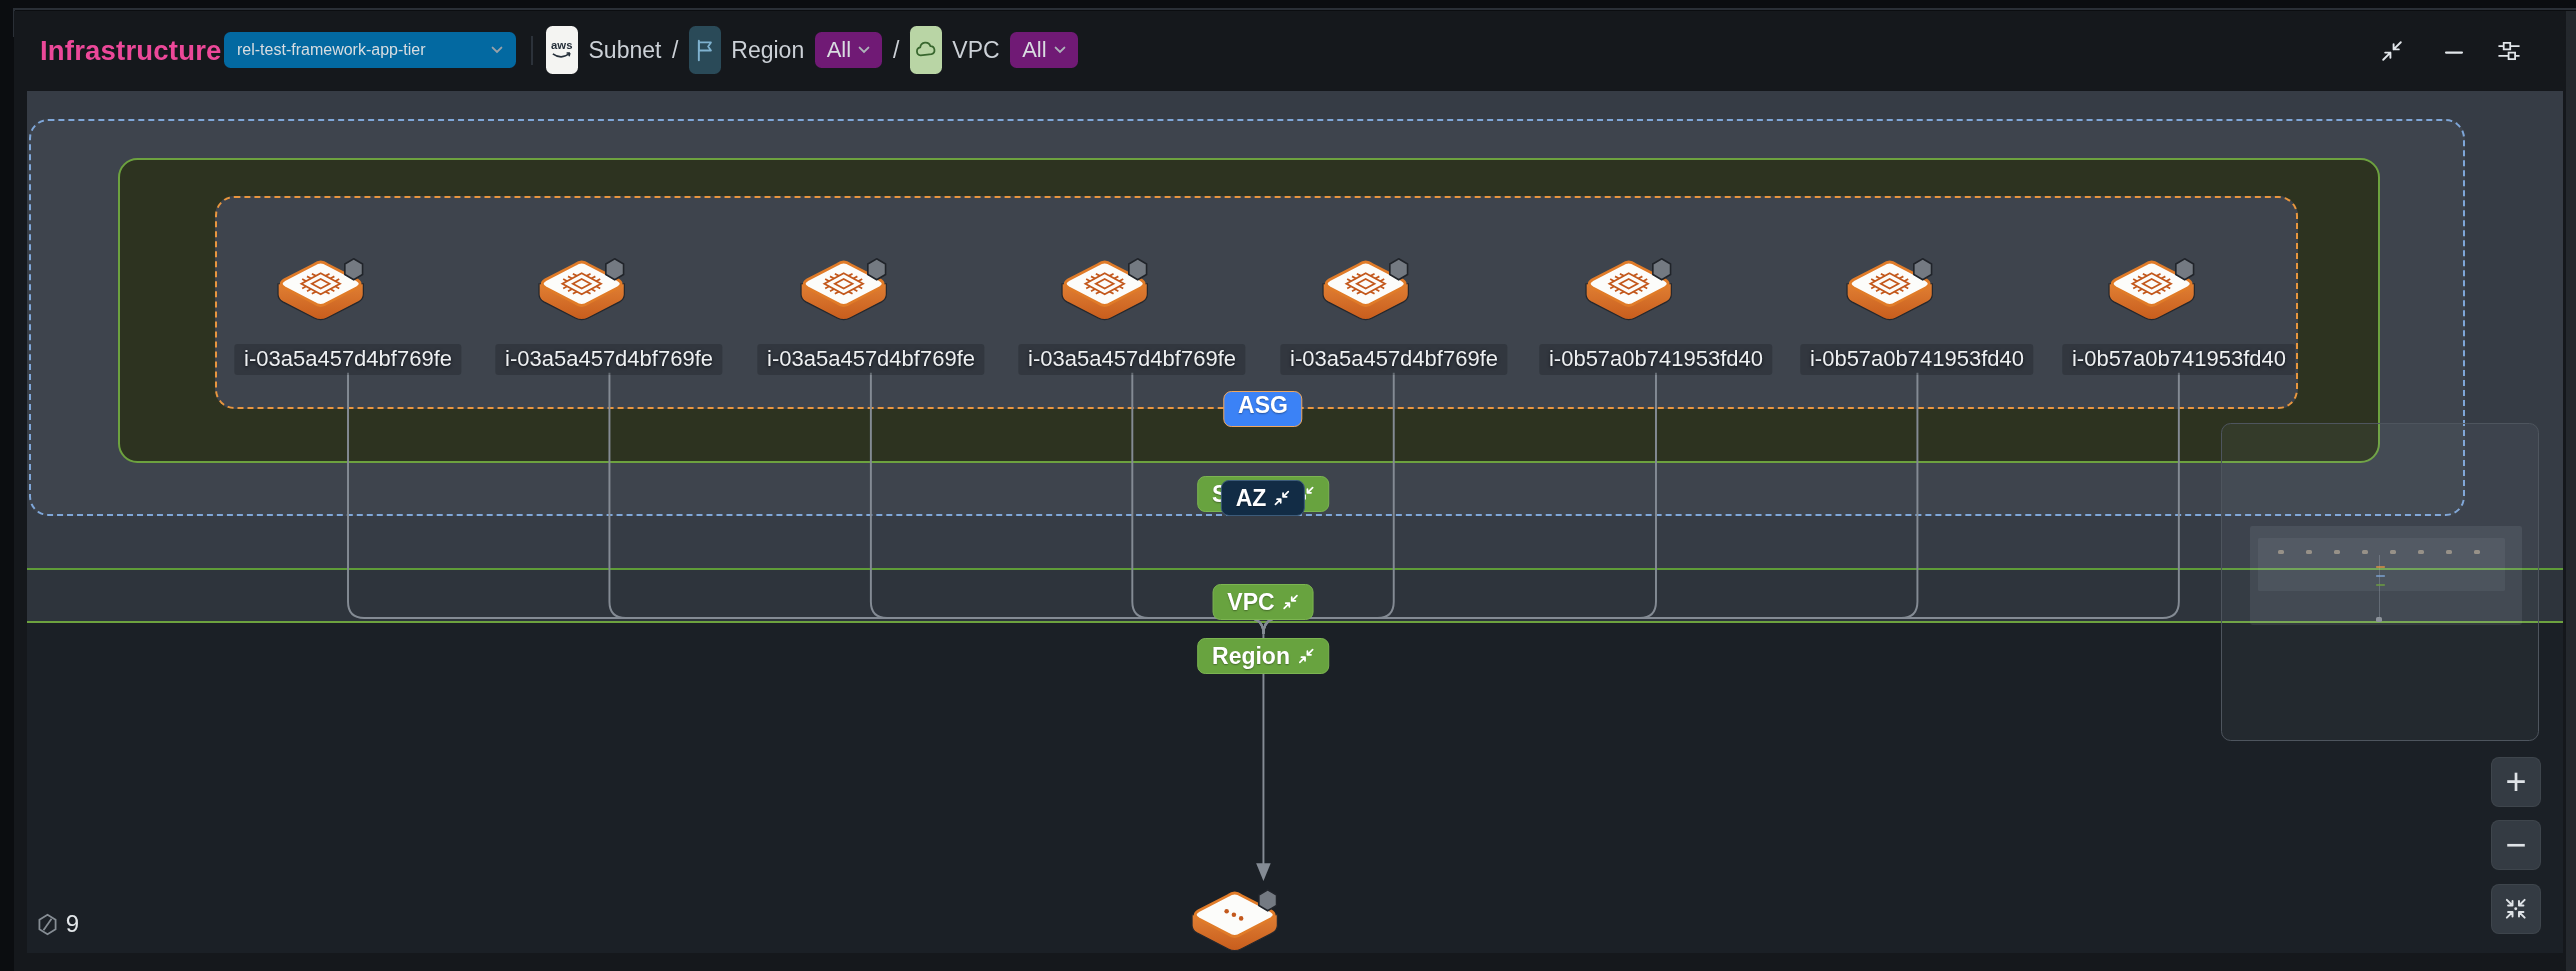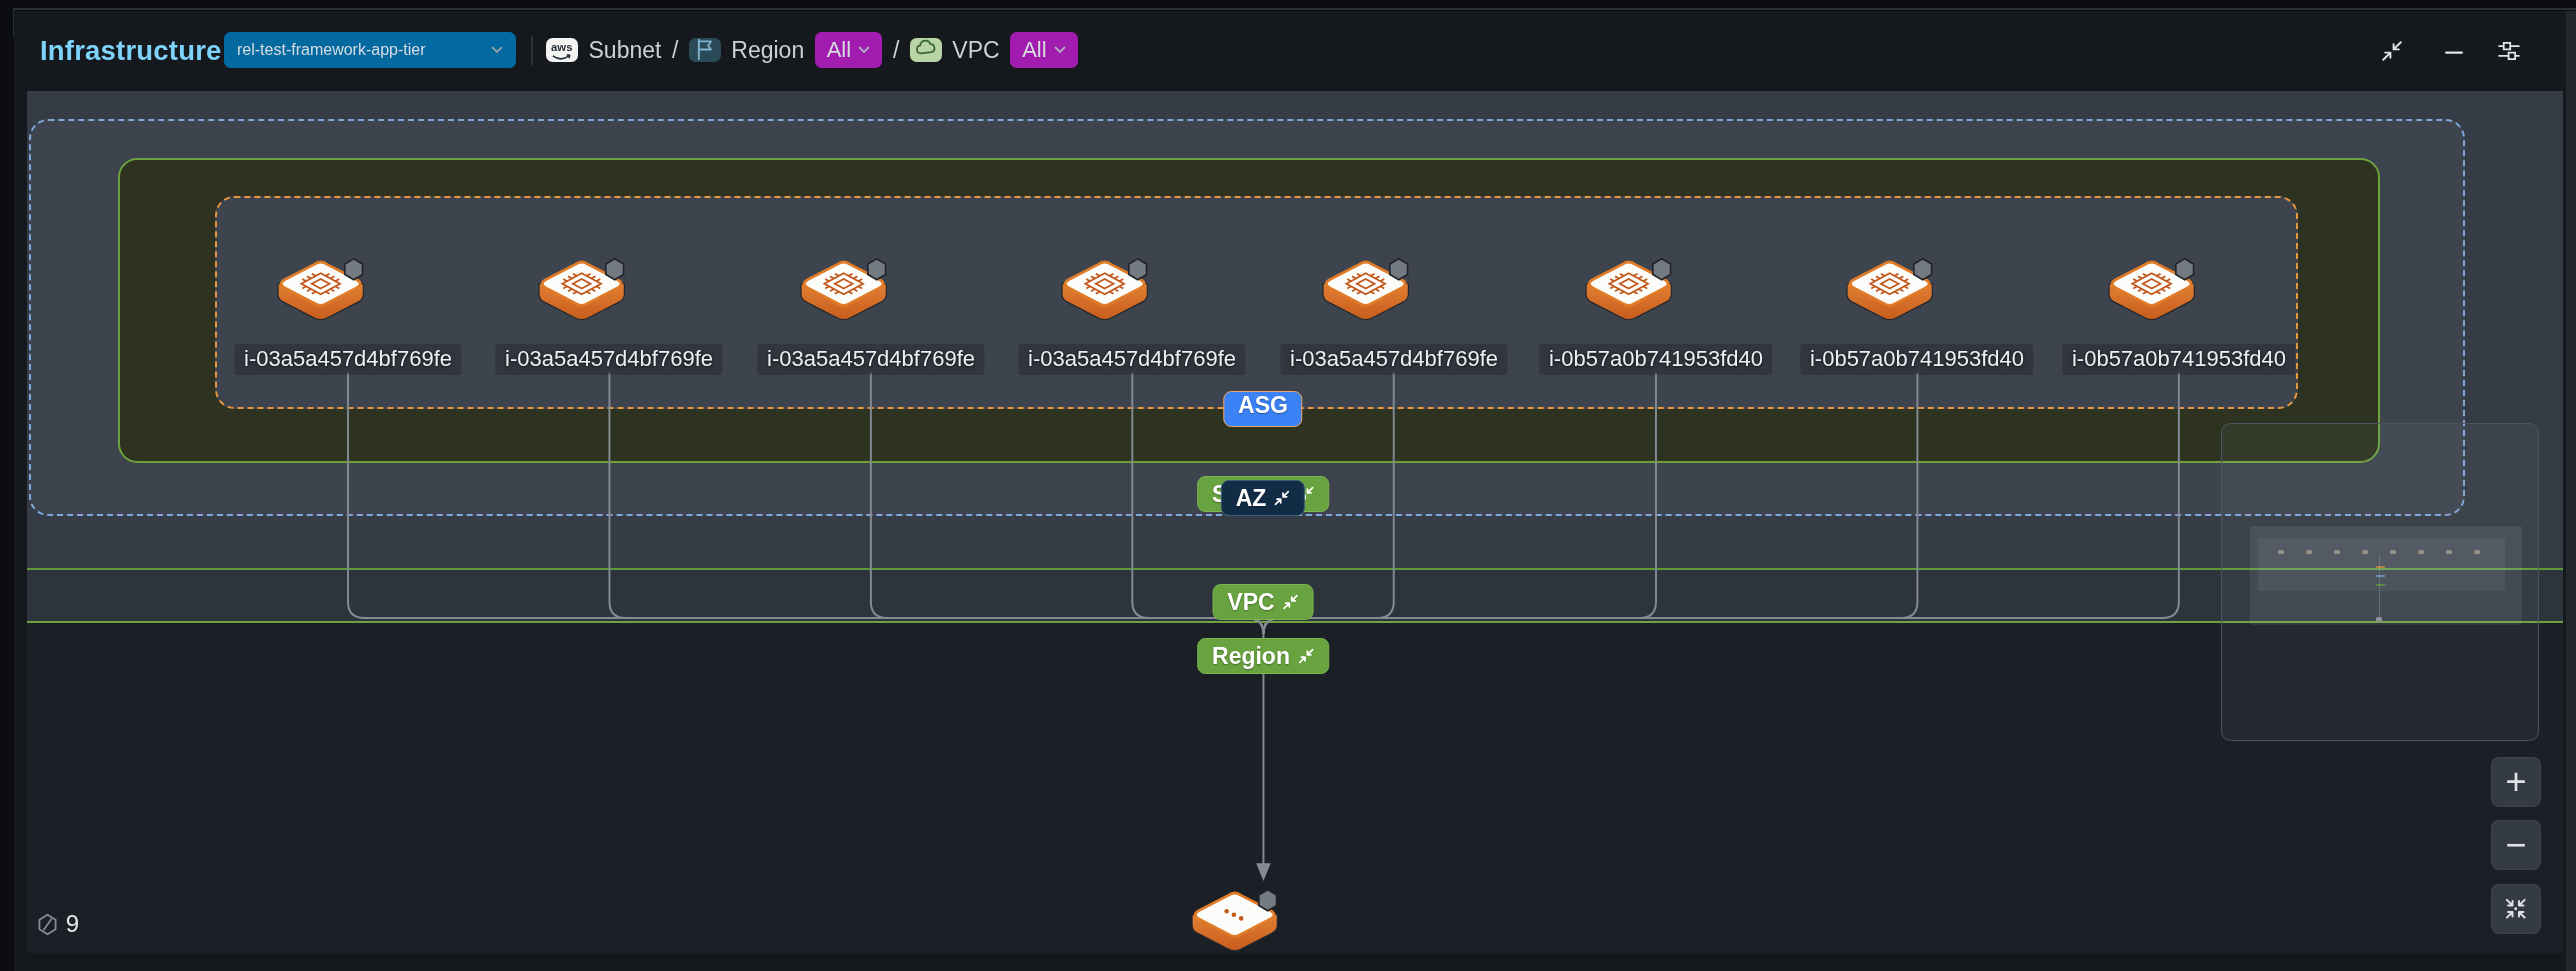--- a/index.html
+++ b/index.html
@@ -6,31 +6,31 @@
     font-family:"Liberation Sans","DejaVu Sans",sans-serif;-webkit-font-smoothing:antialiased;}
   .abs{position:absolute;}
   
   #frame-top{left:13.8px;top:8px;width:2562px;height:2.4px;background:#2a2f36;}
   #frame-left{left:13px;top:8px;width:2.4px;height:29px;background:#2a2f36;}
   #app-bg{left:13.8px;top:10.5px;width:2553px;height:961px;background:#15181c;}
   #right-strip{left:2566px;top:10.5px;width:9.7px;height:961px;background:#24282d;}
 
   
   #page-title{left:40px;top:32px;height:37px;display:flex;align-items:center;
-    font-size:27.5px;font-weight:700;color:#7dd3fc;letter-spacing:0.2px;}
+    font-size:27.5px;font-weight:700;color:#ec4899;letter-spacing:0.2px;}
   #project-btn{left:224px;top:32px;width:292px;height:36px;background:#0369a1;border-radius:6.5px;
     display:flex;align-items:center;justify-content:space-between;padding:0 13px;box-sizing:border-box;
     color:#d9dde1;font-size:16px;cursor:pointer;}
   #header-sep{left:531px;top:36px;width:1.6px;height:29px;background:#2c323a;}
   #breadcrumb{left:546px;top:32px;height:36px;display:flex;align-items:center;gap:10.5px;color:#ccd1d7;font-size:23px;}
-  .bc-icon{width:32px;height:24px;border-radius:6.5px;display:flex;align-items:flex-start;justify-content:center;flex:0 0 auto;}
+  .bc-icon{width:32px;height:48px;border-radius:6.5px;display:flex;align-items:center;justify-content:center;flex:0 0 auto;}
   .aws-chip{background:#f4f4f2;}
   .region-chip{background:#2a4a58;}
   .vpc-chip{background:#b9d5a5;}
-  .all-btn{background:#a21caf;border-radius:6.5px;height:36px;display:flex;align-items:center;gap:7.3px;
+  .all-btn{background:#701a75;border-radius:6.5px;height:36px;display:flex;align-items:center;gap:7.3px;
     padding:0 12px;color:#d9dde1;font-size:22px;cursor:pointer;}
   .chev{width:12px;height:8px;flex:0 0 auto;}
   .tool-btn{top:37px;width:27.5px;height:27.5px;display:flex;align-items:center;justify-content:center;cursor:pointer;}
 
   
   #canvas{left:27px;top:91px;width:2536px;height:862px;background:#1b2026;overflow:hidden;}
   #vpc-band{left:0;top:0;width:2536px;height:478px;background:#363c45;}
   #region-band{left:0;top:478px;width:2536px;height:54px;background:#2e343c;}
   #vpc-border-line{left:0;top:477px;width:2536px;height:2.4px;background:#5f9c38;}
   #region-border-line{left:0;top:530px;width:2536px;height:2.4px;background:#6da23f;}

